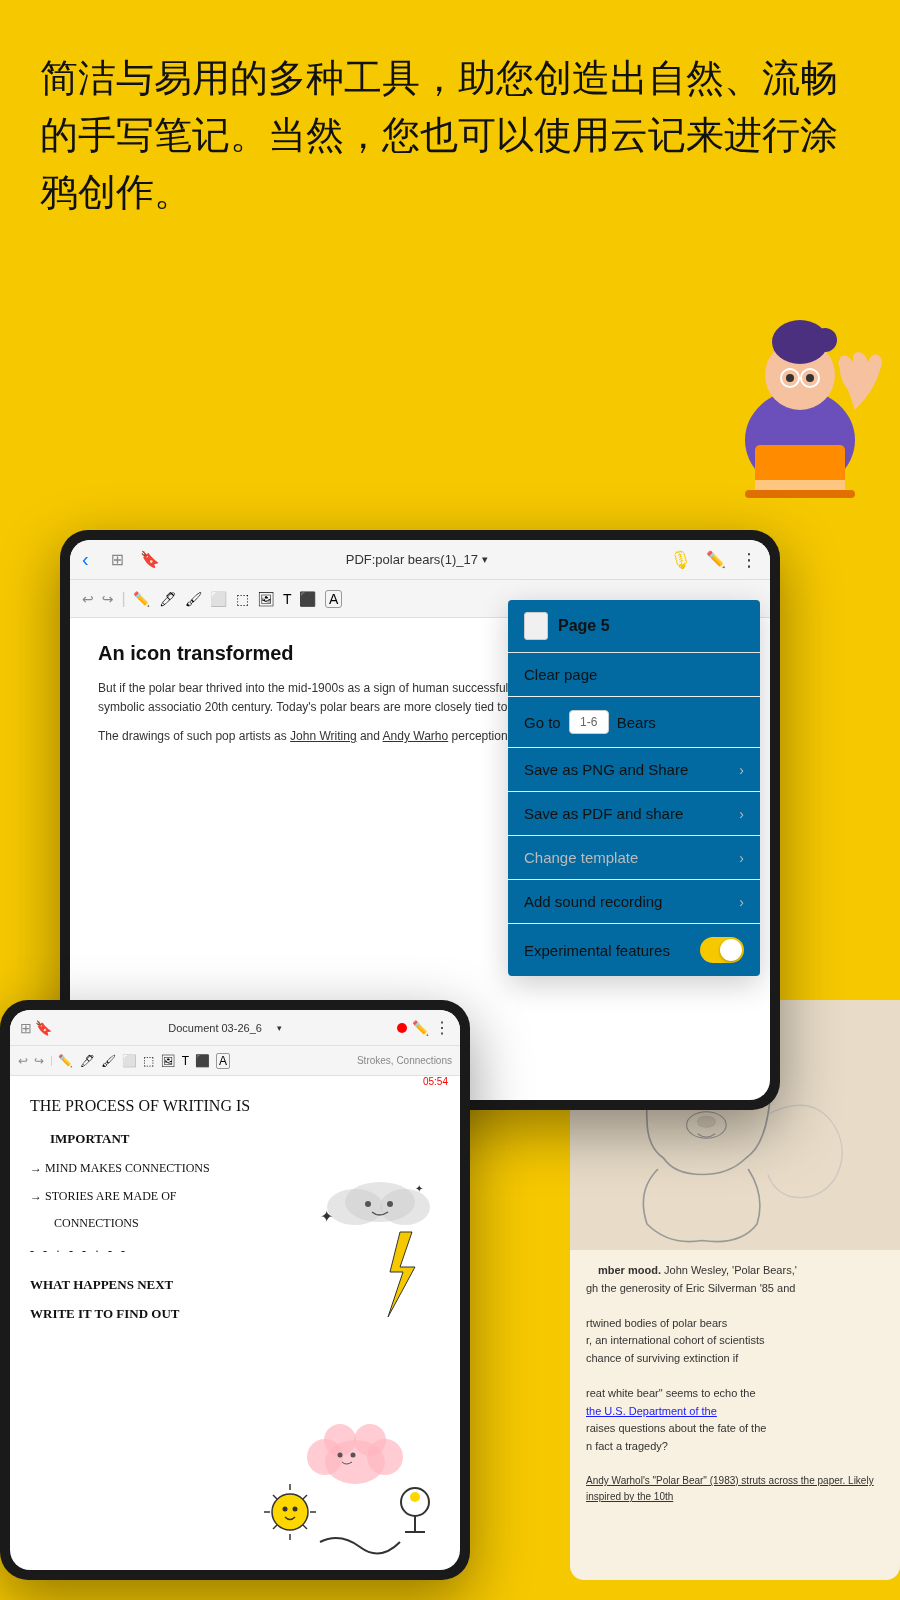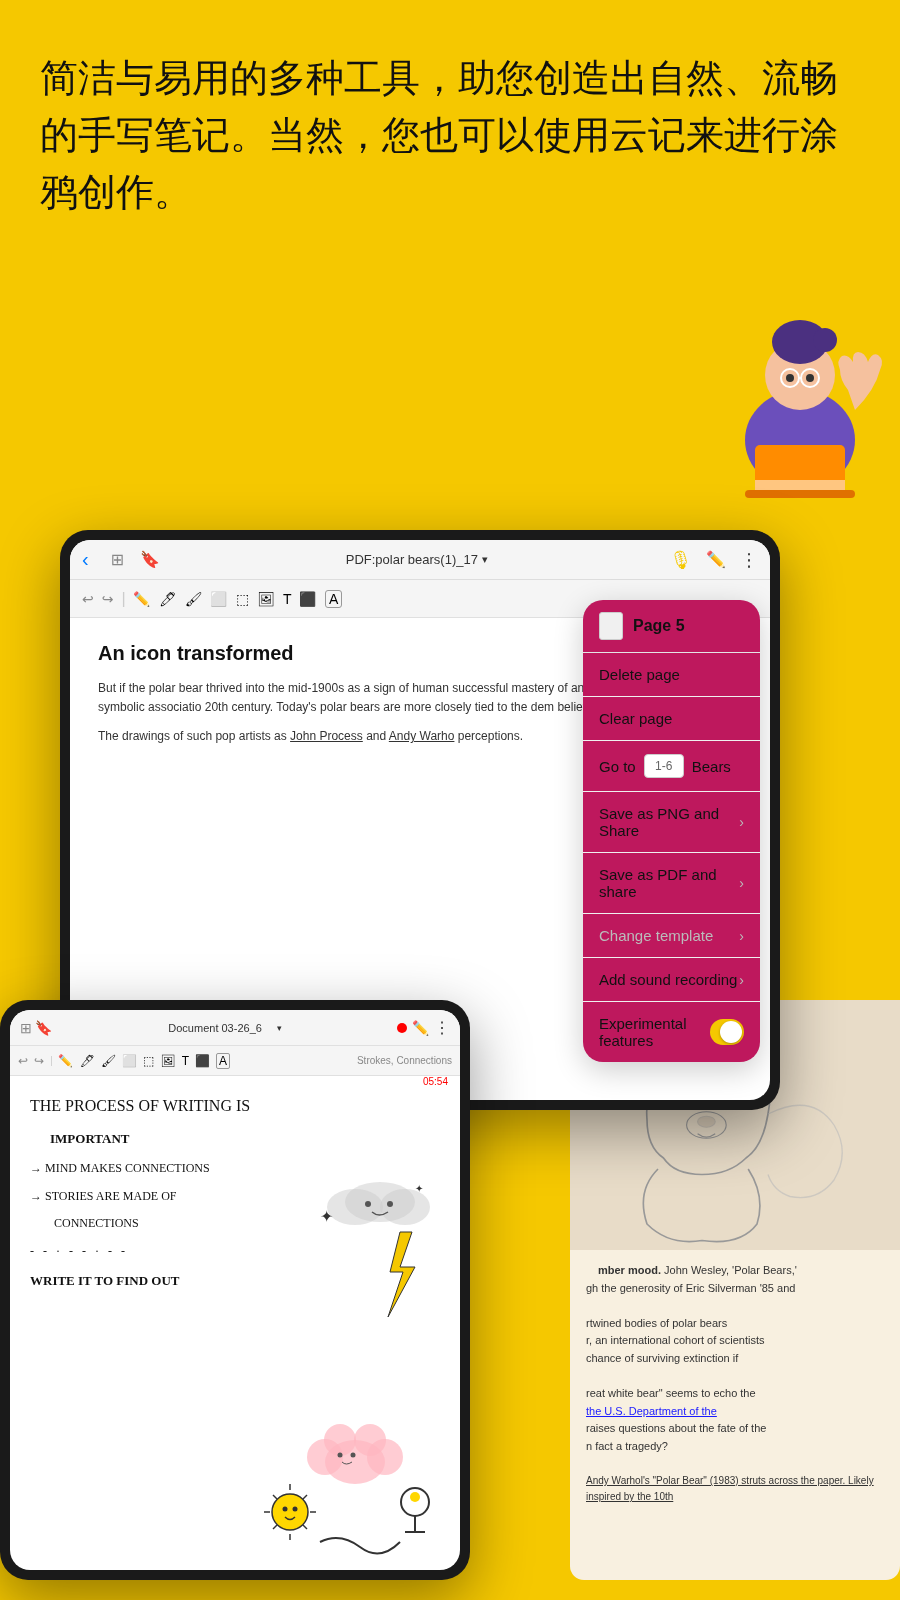--- a/index.html
+++ b/index.html
@@ -118,23 +118,23 @@
 
     .pdf-link {
       text-decoration: underline;
     }
 
     
     .popup-menu {
       position: absolute;
       top: 60px;
       right: 10px;
-      width: 177px;
-      background: #be185d;
-      border-radius: 20px;
+      width: 252px;
+      background: #0369a1;
+      border-radius: 4px;
       box-shadow: 0 8px 30px rgba(0,0,0,0.2);
       overflow: hidden;
       z-index: 10;
     }
 
     .popup-header {
       display: flex;
       align-items: center;
       padding: 12px 16px;
       border-bottom: 1px solid #e5e5e5;
@@ -416,34 +416,31 @@
         <span style="font-size:14px;">🖼</span>
         <span style="font-size:14px;">T</span>
         <span style="font-size:14px;">⬛</span>
         <span style="font-size:14px; border:1px solid #999; padding:0 3px; border-radius:3px;">A</span>
       </div>
 
       <div class="pdf-content">
         <div class="pdf-article-title">An icon transformed</div>
         <div class="pdf-article-body">
           <p>But if the polar bear thrived into the mid-1900s as a sign of human successful mastery of antagonistic forces, this symbolic associatio 20th century. Today's polar bears are more closely tied to the dem belief in conquest and domination.</p>
-          <p>The drawings of such pop artists as <span class="pdf-link">John Process</span> and <span class="pdf-link">Andy Warho</span> perceptions.</p>
+          <p>The drawings of such pop artists as <span class="pdf-link">John Writing</span> and <span class="pdf-link">Andy Warho</span> perceptions.</p>
         </div>
       </div>
 
       <div class="popup-menu">
 
         <div class="popup-header">
           <div class="popup-page-icon"></div>
           <span class="popup-page-title">Page 5</span>
         </div>
 
-        <div class="popup-item">
-          <span>Delete page</span>
-        </div>
 
         <div class="popup-item">
           <span>Clear page</span>
         </div>
 
         <div class="popup-item">
           <div class="popup-item-row">
             <span>Go to</span>
             <input class="popup-goto-input" type="text" value="1-6" style="">
             <span>Bears</span>
@@ -514,20 +511,21 @@
       <div class="timer-label">05:54</div>
 
       <div class="tablet2-content">
         <div class="handwritten-text">
           <div class="handwritten-line" style="font-size:16px; font-weight:normal; text-transform:uppercase; font-family:'Comic Sans MS',cursive;">The Process of Writing is</div>
           <div class="handwritten-line" style="font-size:13px; font-weight:bold; text-transform:uppercase; font-family:'Comic Sans MS',cursive; margin-left:20px;">Important</div>
           <div class="handwritten-line" style="font-size:12px; text-transform:uppercase; font-family:'Comic Sans MS',cursive; margin-top:8px;">→ Mind Makes Connections</div>
           <div class="handwritten-line" style="font-size:12px; text-transform:uppercase; font-family:'Comic Sans MS',cursive;">→ Stories Are Made of</div>
           <div class="handwritten-line" style="font-size:12px; text-transform:uppercase; font-family:'Comic Sans MS',cursive; margin-left:24px;">Connections</div>
           <div class="handwritten-line" style="font-size:12px; font-family:'Comic Sans MS',cursive; margin-top:6px; letter-spacing:3px;">- - · - - · - -</div>
+          <div class="handwritten-line" style="font-size:13px; font-weight:bold; text-transform:uppercase; font-family:'Comic Sans MS',cursive; margin-top:10px;">What Happens Next</div>
           <div class="handwritten-line" style="font-size:13px; font-weight:bold; text-transform:uppercase; font-family:'Comic Sans MS',cursive;">Write It To Find Out</div>
         </div>
 
         <div class="doodle-area">
           <svg width="190" height="440" viewBox="0 0 190 440" xmlns="http://www.w3.org/2000/svg">
 
             <ellipse cx="120" cy="60" rx="35" ry="20" fill="#ccc" opacity="0.5"></ellipse>
             <ellipse cx="95" cy="65" rx="28" ry="18" fill="#ccc" opacity="0.5"></ellipse>
             <ellipse cx="145" cy="65" rx="25" ry="18" fill="#ccc" opacity="0.5"></ellipse>
 

